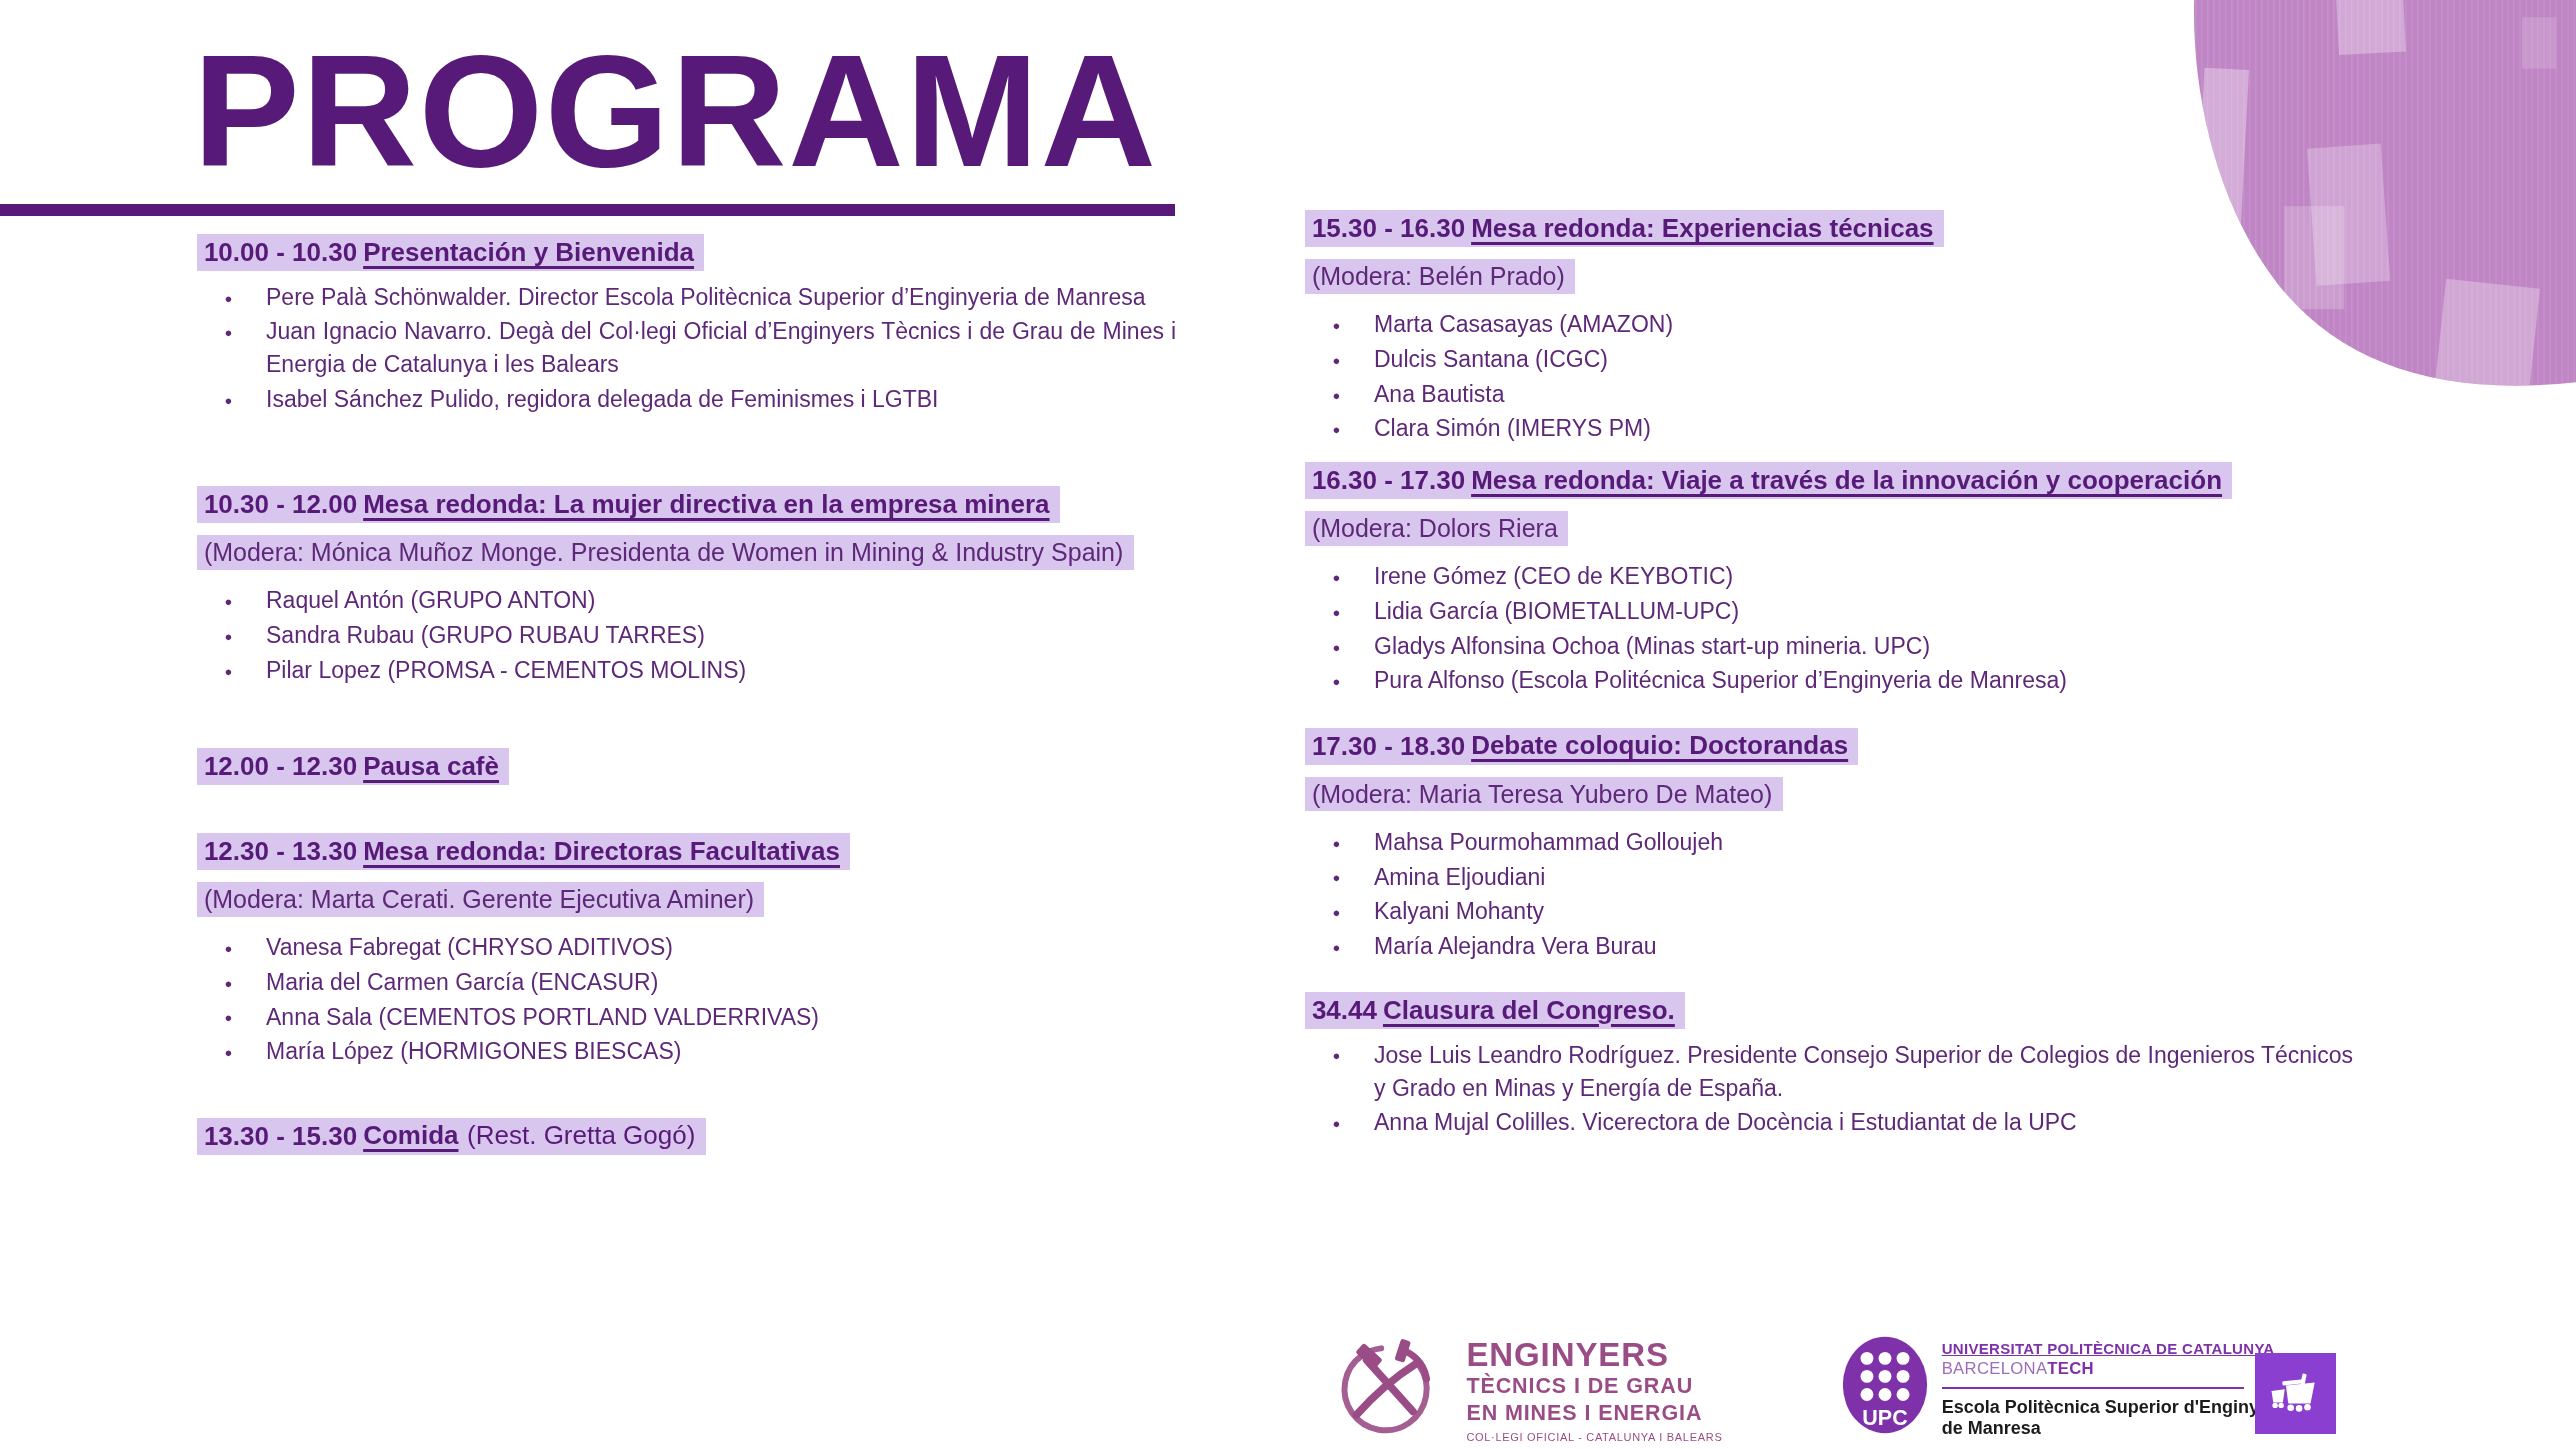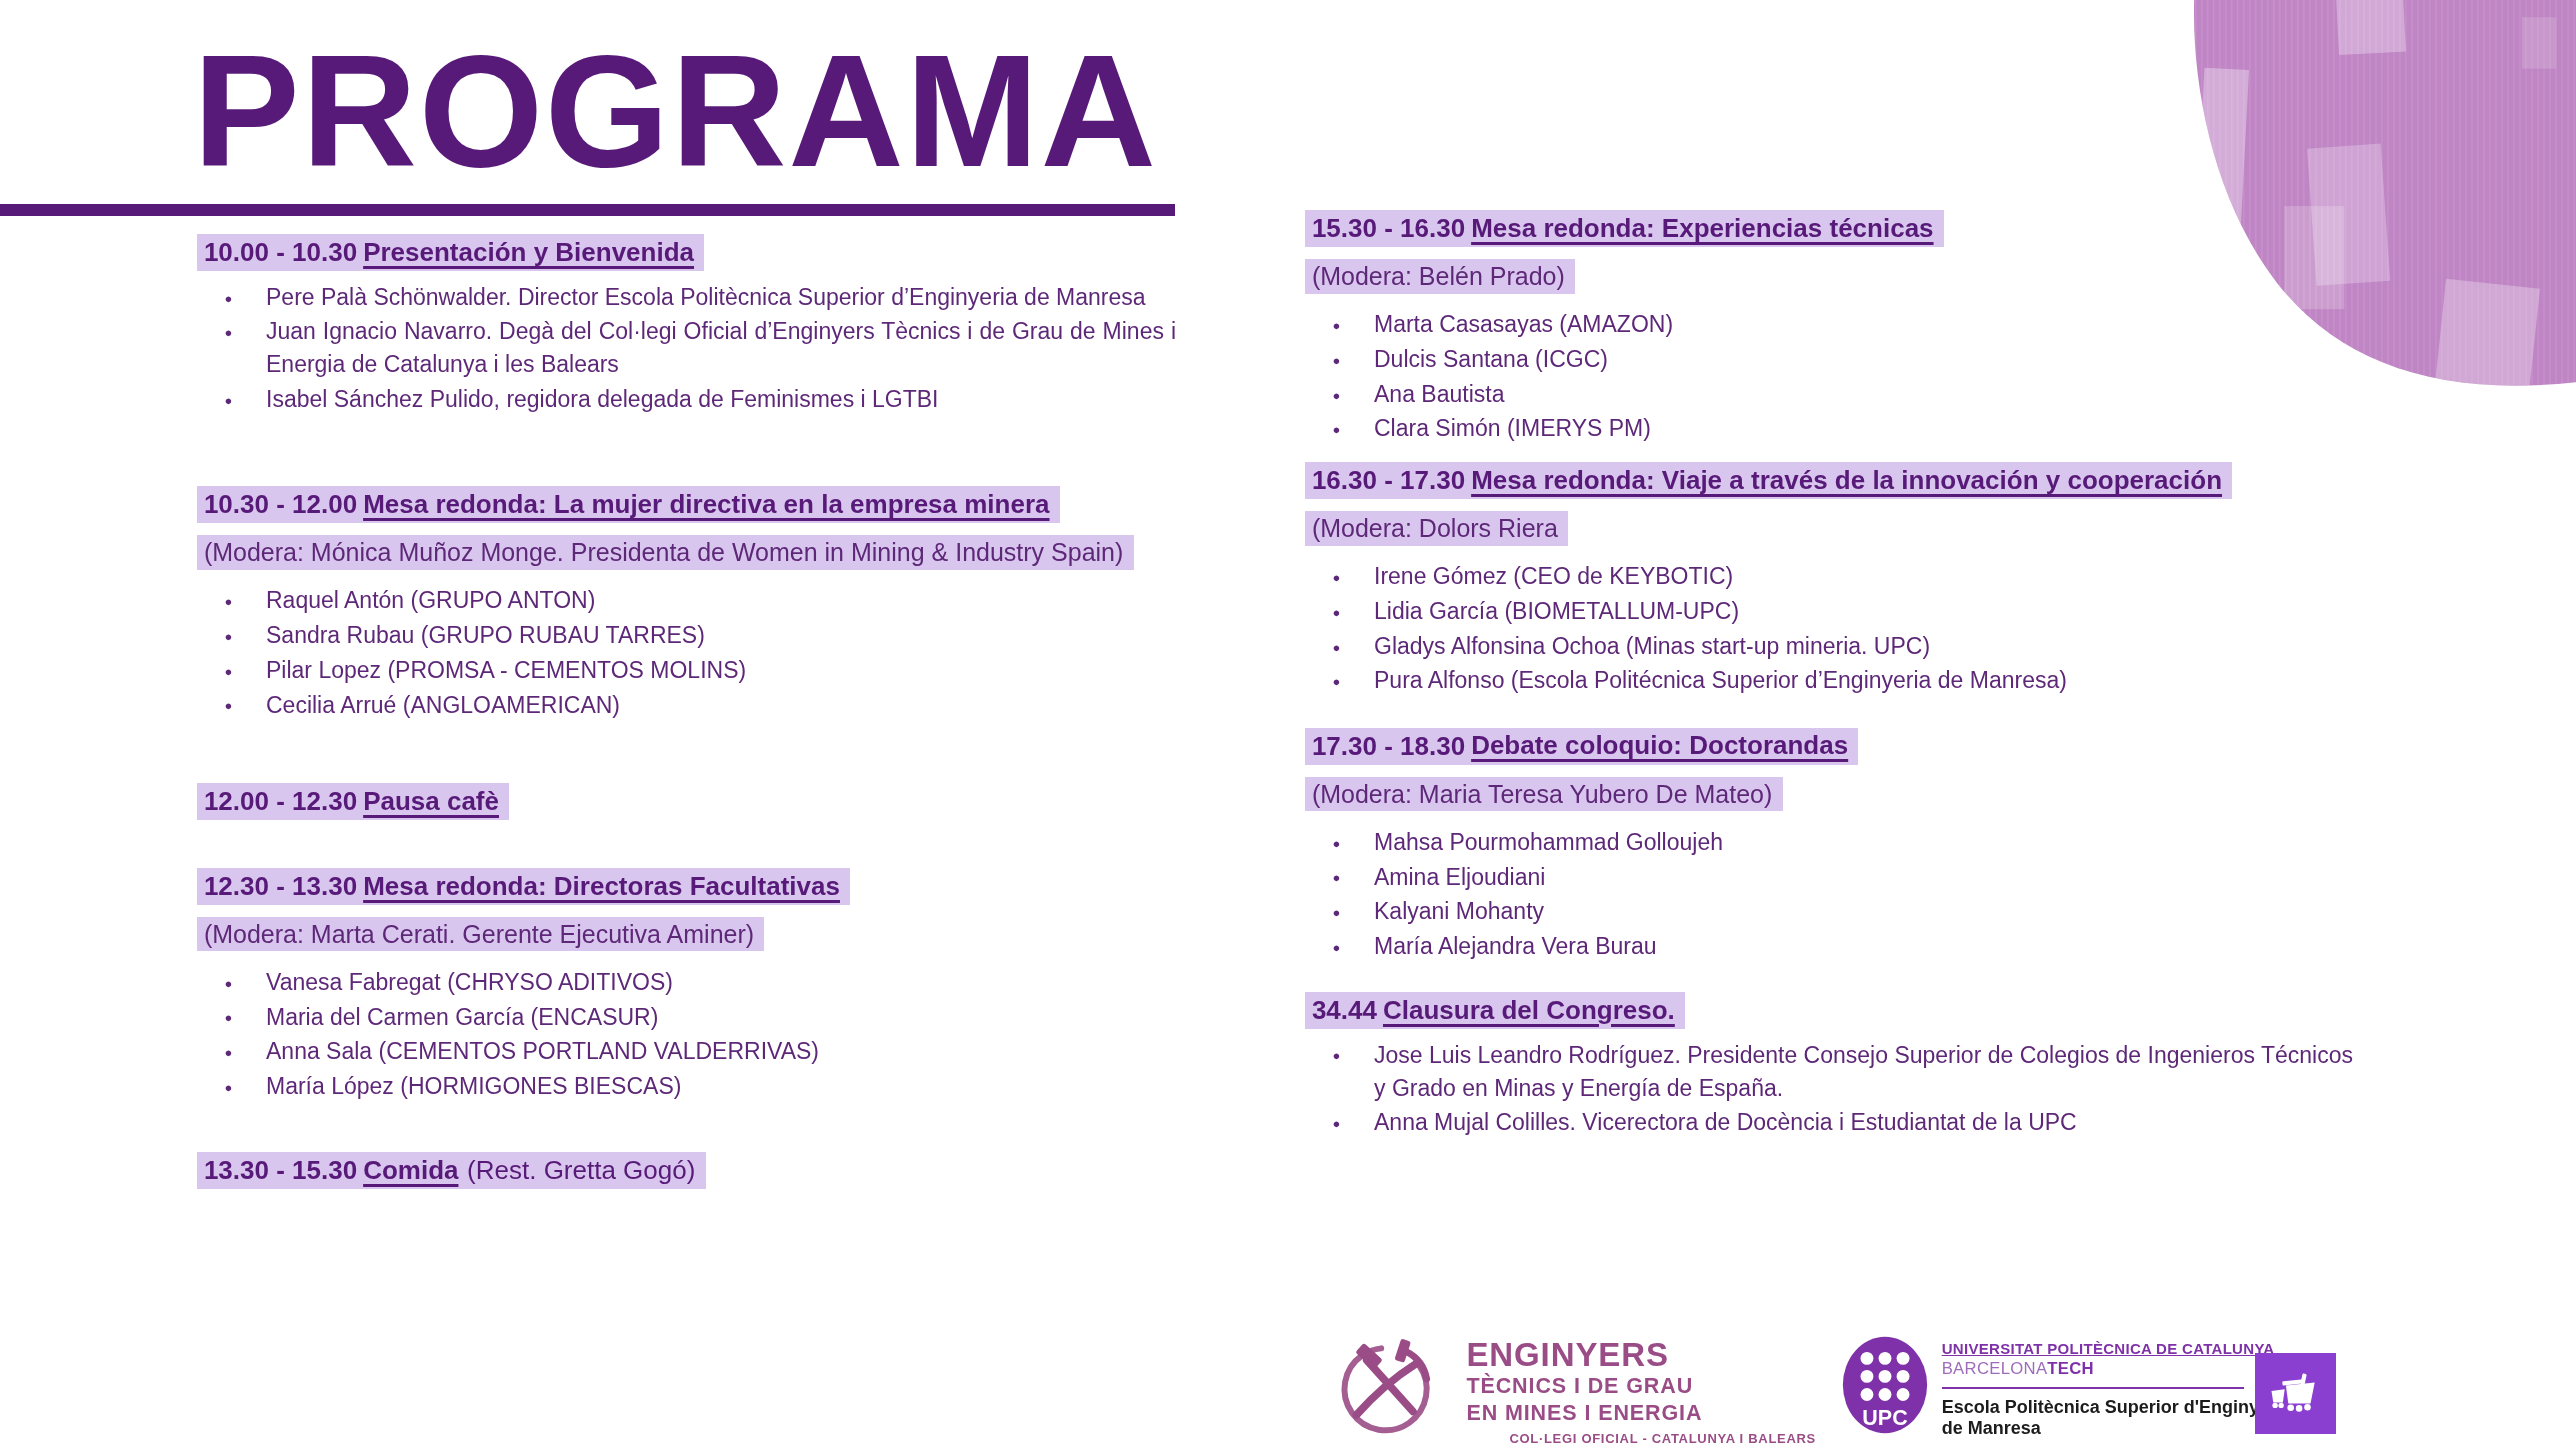--- a/index.html
+++ b/index.html
@@ -58,21 +58,21 @@
       font-size:13px;line-height:33px;color:var(--body-text);}
   .speakers.justify li{text-align:justify;}
 
   
   .logo{position:absolute;display:flex;align-items:flex-start;}
   .logo-colegio{left:1315px;top:1331px;}
   .colegio-emblem{width:148px;height:113px;flex:none;}
   .colegio-text{margin-left:3.4px;color:var(--colegio);margin-top:6.9px;}
   .colegio-text .c1{font-size:33px;font-weight:800;letter-spacing:0.9px;line-height:34px;}
   .colegio-text .c2{font-size:21.5px;font-weight:800;letter-spacing:0.9px;line-height:24px;margin-top:2.6px;}
-  .colegio-text .c3{font-size:13px;font-weight:700;letter-spacing:0.7px;margin-top:6px;margin-left:43px;}
+  .colegio-text .c3{font-size:11px;font-weight:400;letter-spacing:0.7px;margin-top:6px;}
 
   .logo-upc{left:1842px;top:1336px;}
   .upc-emblem{width:86px;height:98px;flex:none;}
   .upc-text{margin-left:13.7px;margin-top:1.7px;}
   .upc-text .u1{font-size:15px;font-weight:800;color:var(--upc-purple);letter-spacing:0.3px;line-height:21.5px;text-decoration:underline;}
   .upc-text .u2{font-size:16.7px;line-height:20.6px;letter-spacing:0.3px;}
   .upc-text .u2a{color:#9d6cbb;font-weight:400;}
   .upc-text .u2b{color:var(--upc-purple);font-weight:800;}
   .upc-rule{width:302px;height:2.6px;background:var(--upc-purple);margin:6.9px 0 7.7px 0;}
   .upc-text .u3{font-size:18px;font-weight:700;color:#1c1c1c;line-height:21.5px;}
@@ -119,21 +119,20 @@
           <li class="speaker">Isabel Sánchez Pulido, regidora delegada de Feminismes i LGTBI</li>
         </ul>
       </section>
       <section class="session">
         <div class="session-header"><span class="hl"><b class="session-time">10.30 - 12.00</b><b class="session-title">Mesa redonda: La mujer directiva en la empresa minera</b></span></div>
         <div class="moderator"><span class="hl"><span class="mod-text">(Modera: Mónica Muñoz Monge. Presidenta de Women in Mining &amp; Industry Spain)</span></span></div>
         <ul class="speakers">
           <li class="speaker">Raquel Antón (GRUPO ANTON)</li>
           <li class="speaker">Sandra Rubau (GRUPO RUBAU TARRES)</li>
           <li class="speaker">Pilar Lopez (PROMSA - CEMENTOS MOLINS)</li>
-          <li class="speaker">Cecilia Arrué (ANGLOAMERICAN)</li>
         </ul>
       </section>
       <section class="session">
         <div class="session-header"><span class="hl"><b class="session-time">12.00 - 12.30</b><b class="session-title">Pausa cafè</b></span></div>
       </section>
       <section class="session">
         <div class="session-header"><span class="hl"><b class="session-time">12.30 - 13.30</b><b class="session-title">Mesa redonda:  Directoras Facultativas</b></span></div>
         <div class="moderator"><span class="hl"><span class="mod-text">(Modera: Marta Cerati. Gerente Ejecutiva Aminer)</span></span></div>
         <ul class="speakers">
           <li class="speaker">Vanesa Fabregat (CHRYSO ADITIVOS)</li>

